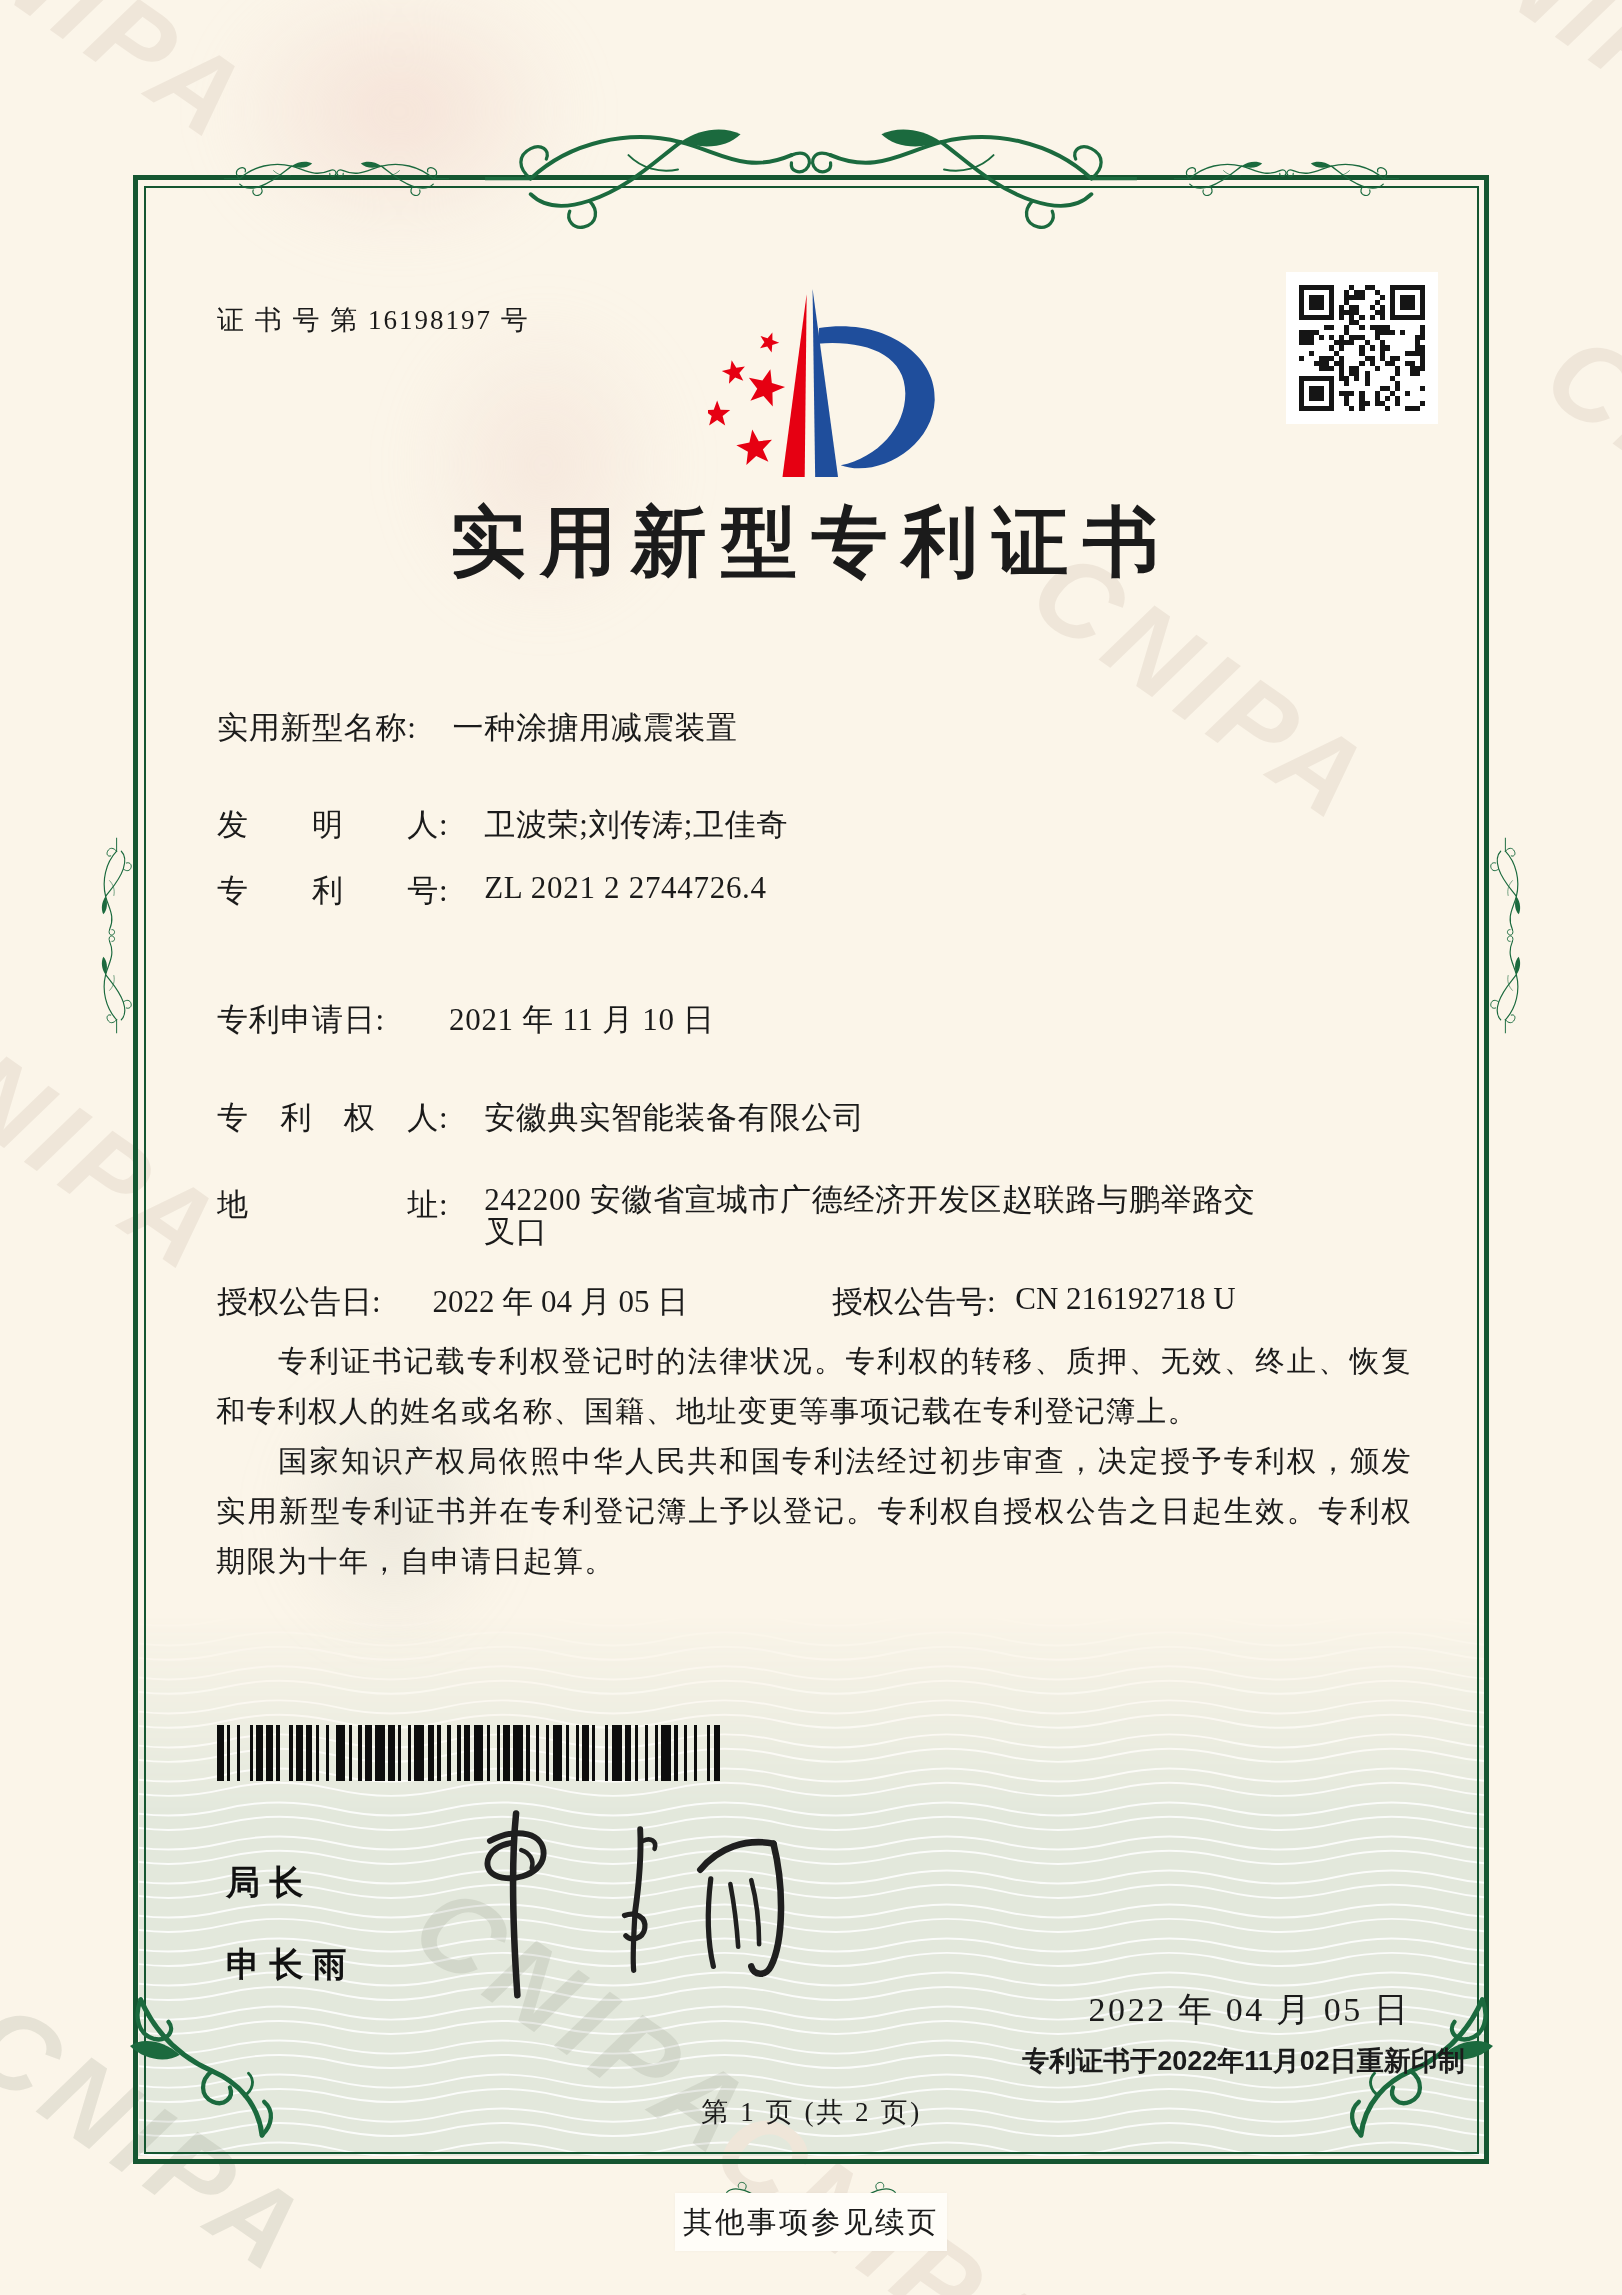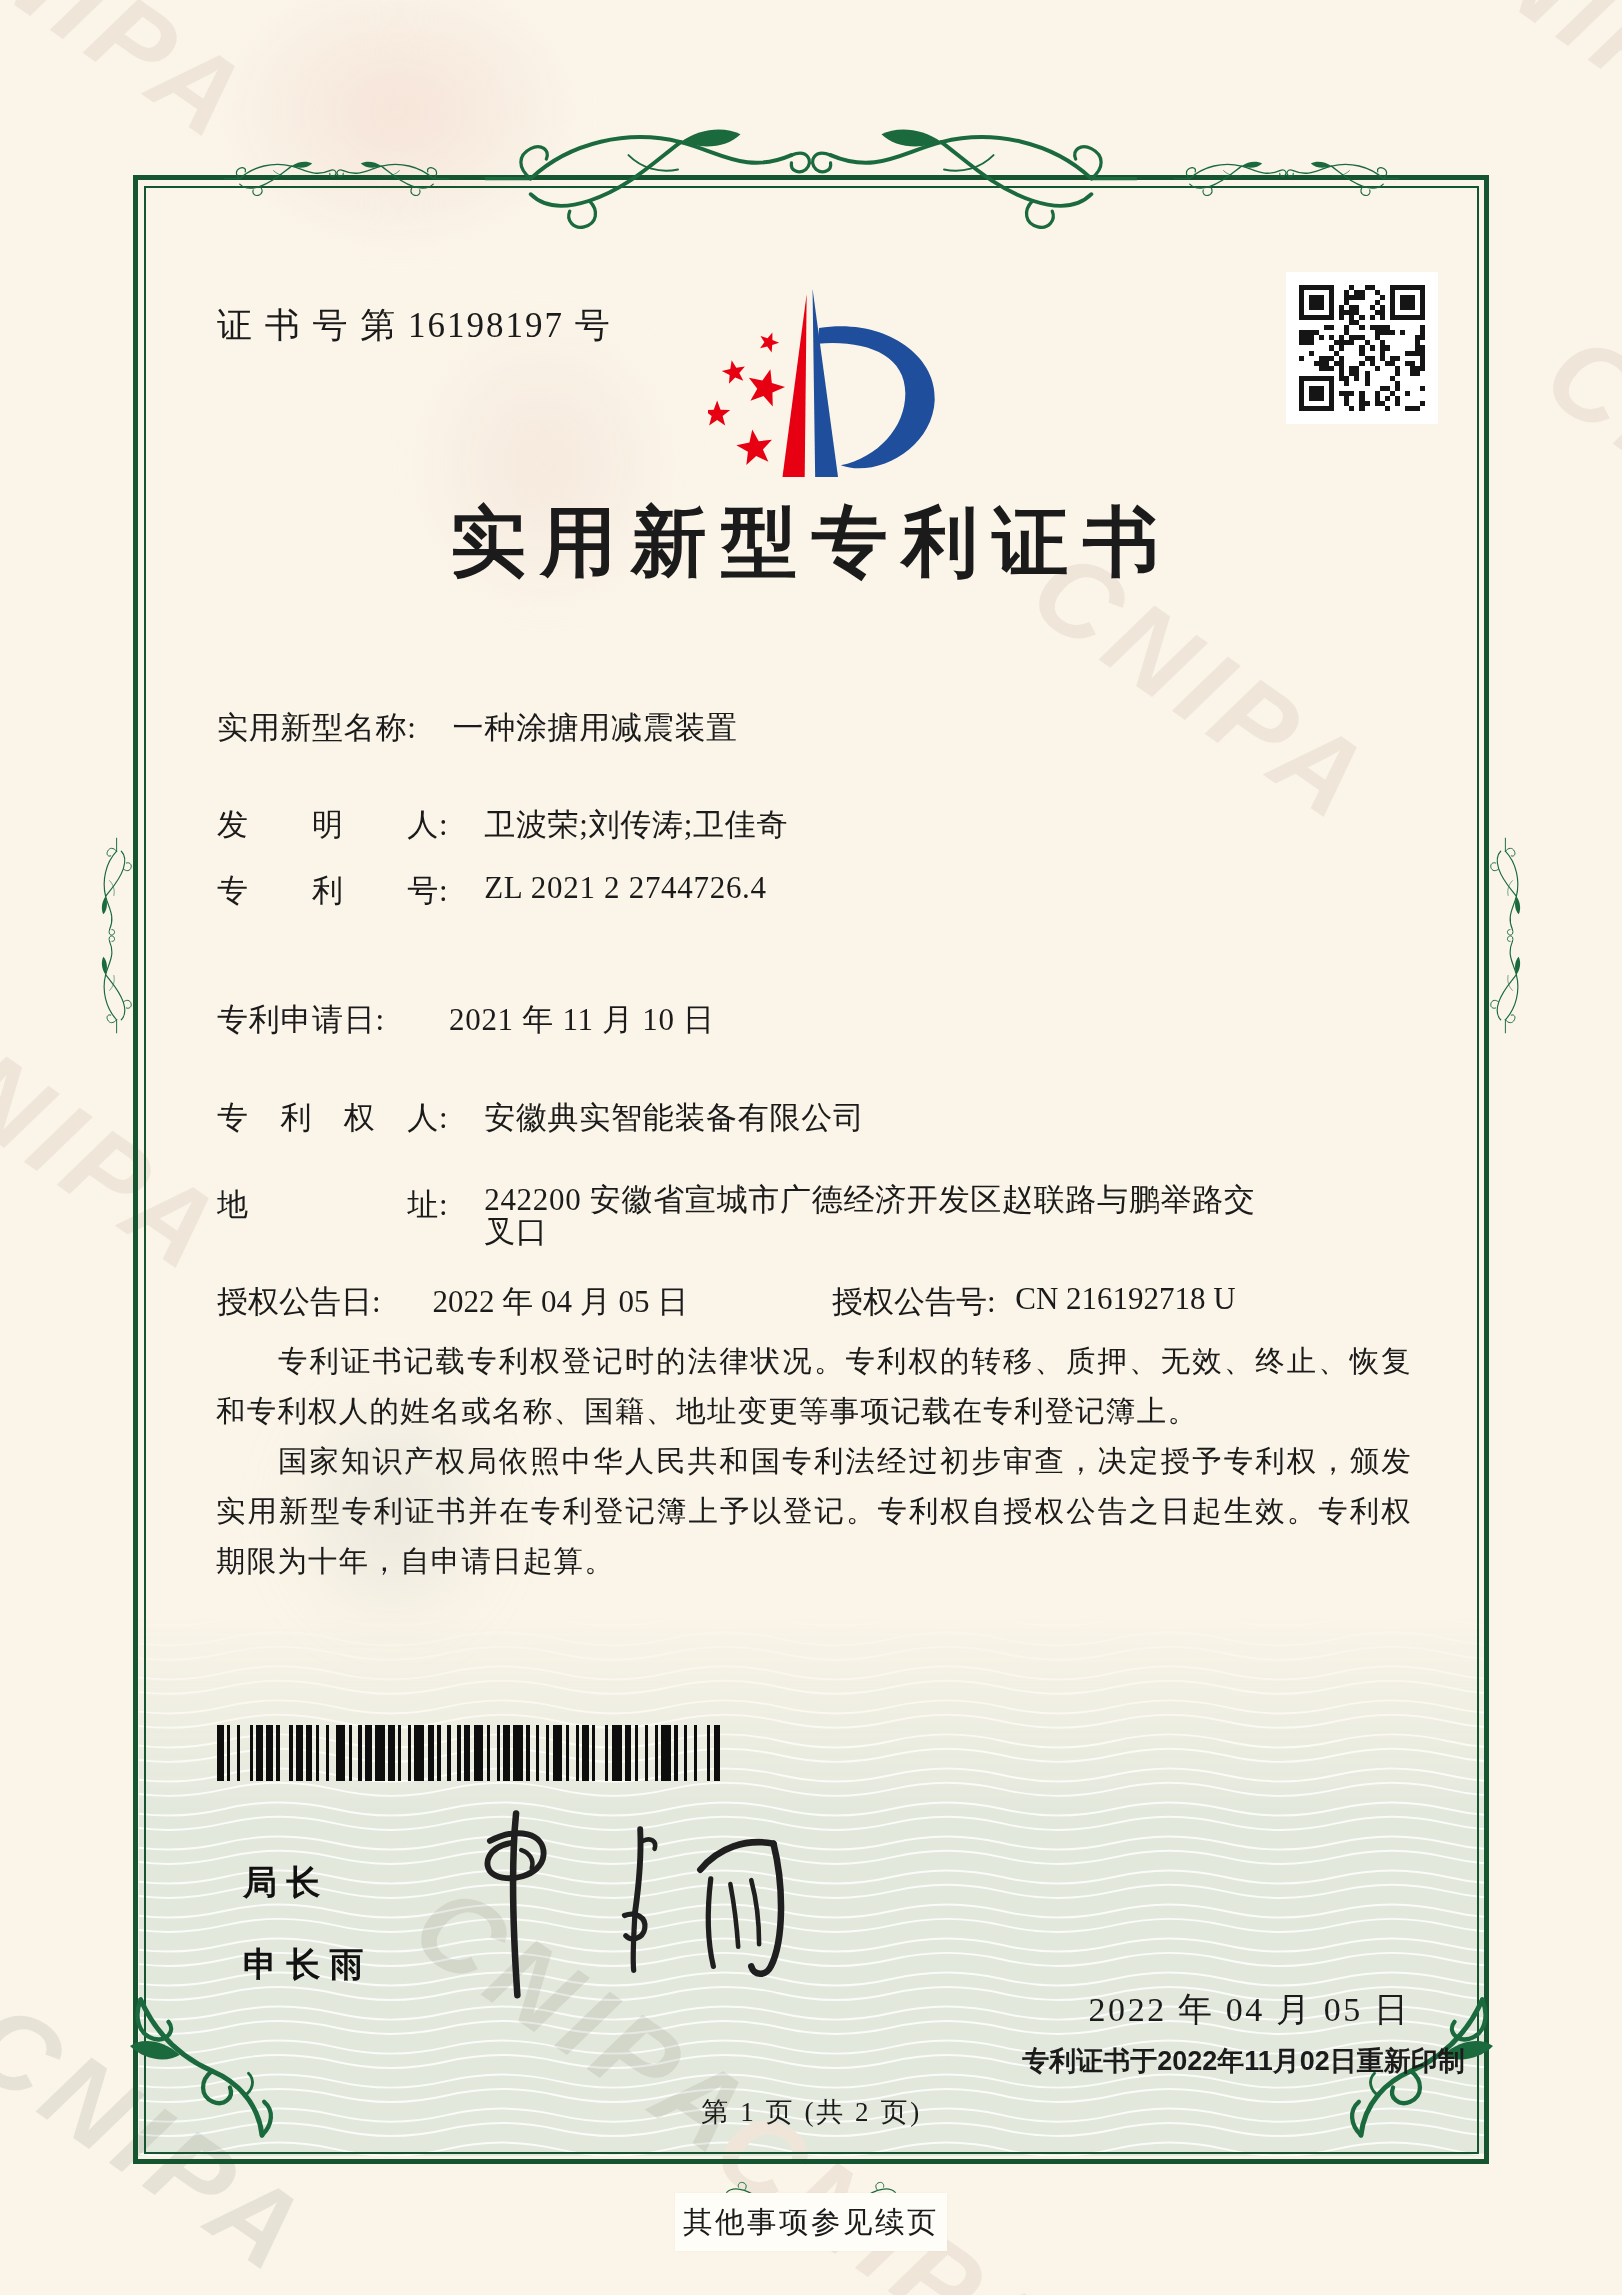--- a/index.html
+++ b/index.html
@@ -32,21 +32,21 @@
     position:absolute;left:139px;top:1615px;z-index:1;
     -webkit-mask-image:linear-gradient(to bottom,transparent 0,#000 196px);
     mask-image:linear-gradient(to bottom,transparent 0,#000 196px);
   }
   
   .frame{position:absolute;z-index:4;pointer-events:none;}
   .frame-outer{left:133px;top:175px;width:1356px;height:1989px;border:5.9px solid var(--green);box-sizing:border-box;}
   .frame-inner{left:144px;top:186px;width:1335px;height:1968px;border:2px solid var(--green);box-sizing:border-box;}
   .orn{position:absolute;z-index:5;pointer-events:none;}
   
-  #cert-no{position:absolute;left:217px;top:302px;z-index:10;font-size:35px;letter-spacing:2px;}
+  #cert-no{position:absolute;left:217px;top:302px;z-index:10;font-size:27px;letter-spacing:2px;}
   #title{position:absolute;left:0;top:492px;width:1623px;z-index:10;text-align:center;
          font-size:76px;font-weight:bold;letter-spacing:14.4px;}
   #qr-box{position:absolute;left:1286px;top:272px;width:152px;height:152px;background:#fff;z-index:10;}
   #qr{position:absolute;left:13px;top:13px;}
   #logo{position:absolute;left:708px;top:277px;z-index:10;}
   
   .field{position:absolute;left:217px;z-index:10;font-size:31px;letter-spacing:0.7px;white-space:nowrap;}
   .flabel{display:inline-block;min-width:196px;}
   .fvalue{display:inline-block;margin-left:36px;vertical-align:top;}
   .row1{top:707px}.row2{top:804px}.row3{top:870px}.row4{top:999px}.row5{top:1097px}
@@ -56,21 +56,21 @@
   .grant-a{left:217px;}
   .grant-b{left:832px;}
   .grant .fvalue{margin-left:19.6px;}
   
   #paras{position:absolute;left:216px;top:1336px;width:1196px;z-index:10;}
   #paras p{margin:0;font-size:29.4px;line-height:50px;letter-spacing:1.3px;text-align:justify;text-indent:62px;}
   
   #barcode{position:absolute;left:217px;top:1725px;width:505px;height:56px;z-index:10;font-size:0;overflow:hidden;}
   #barcode span{display:inline-block;height:56px;}
   
-  .official{position:absolute;left:243px;z-index:10;font-family:"Liberation Sans","DejaVu Sans",sans-serif;
+  .official{position:absolute;left:226px;z-index:10;font-family:"Liberation Sans","DejaVu Sans",sans-serif;
             font-weight:bold;font-size:34px;letter-spacing:9.2px;color:#111;}
   #official-title{top:1860px;}
   #official-name{top:1942px;}
   #signature{position:absolute;left:432px;top:1807px;z-index:10;}
   #issue-date{position:absolute;left:1001px;top:1987px;width:497px;z-index:10;text-align:center;
               font-size:34px;letter-spacing:2.6px;}
   #reprint-note{position:absolute;left:962px;top:2043px;width:563px;z-index:10;text-align:center;
                 font-family:"Liberation Sans","DejaVu Sans",sans-serif;font-weight:bold;font-size:27px;}
   #page-indicator{position:absolute;left:0;top:2094px;width:1623px;z-index:10;text-align:center;
                   font-size:27px;letter-spacing:2.6px;}

